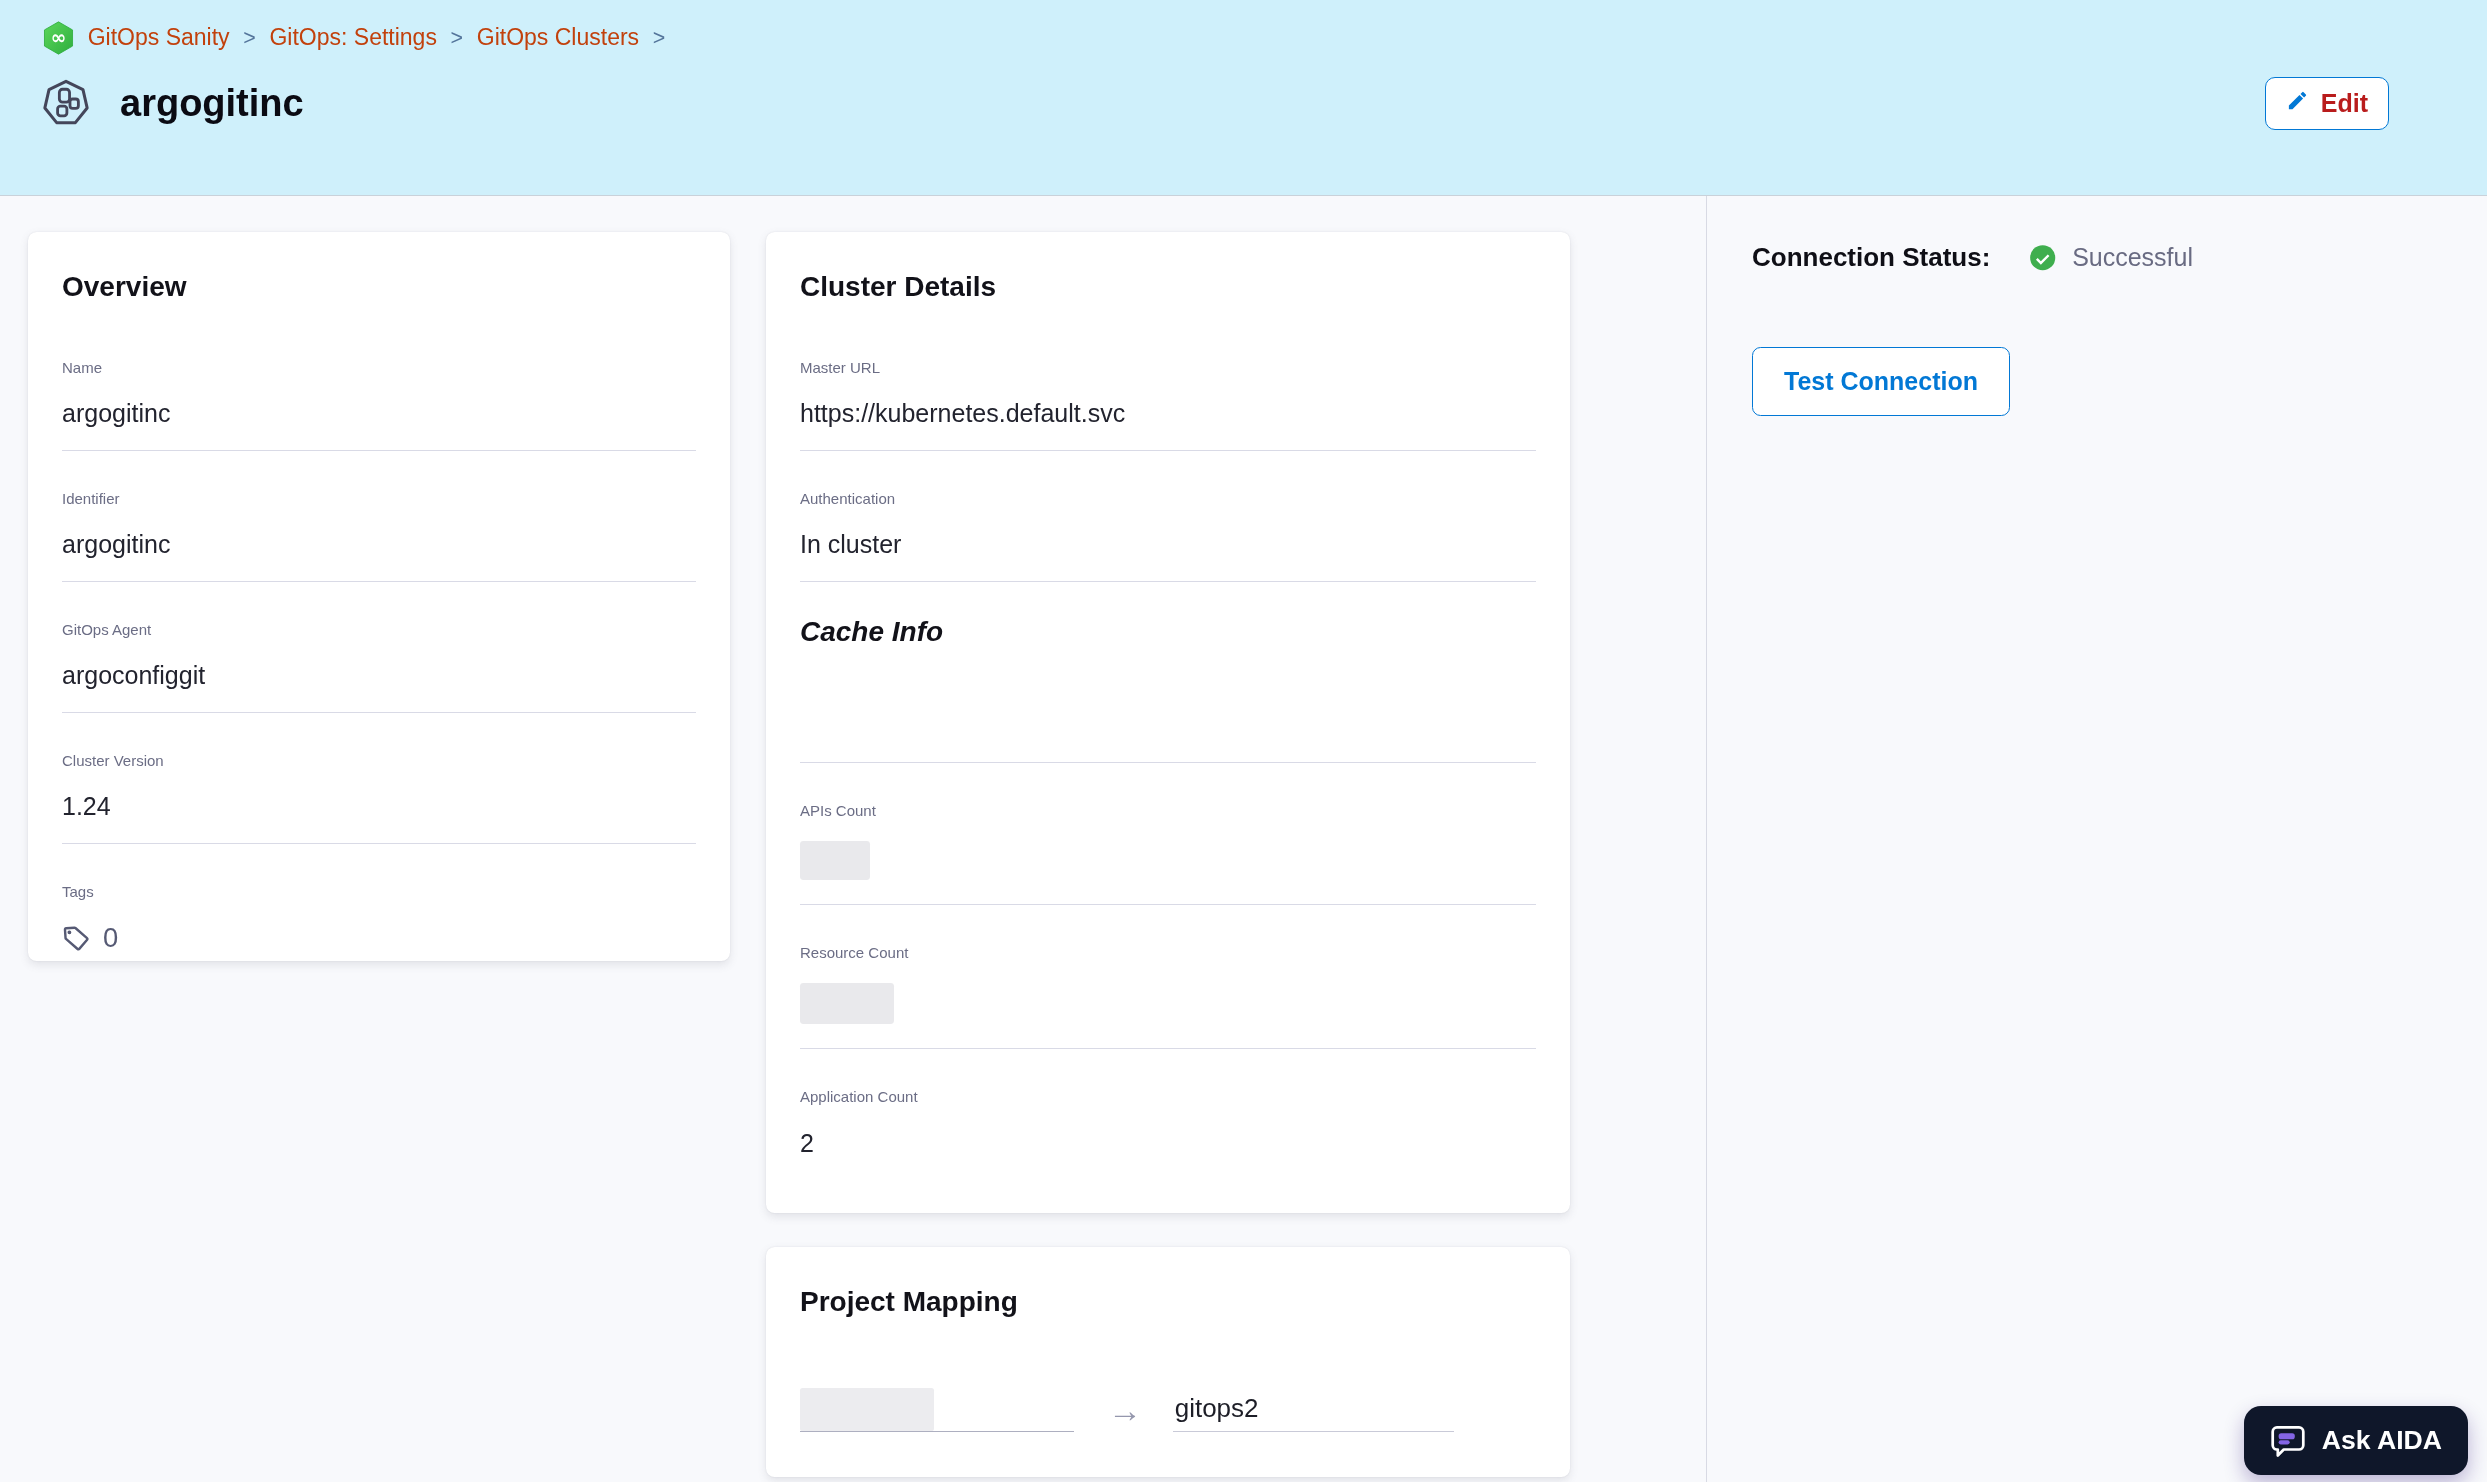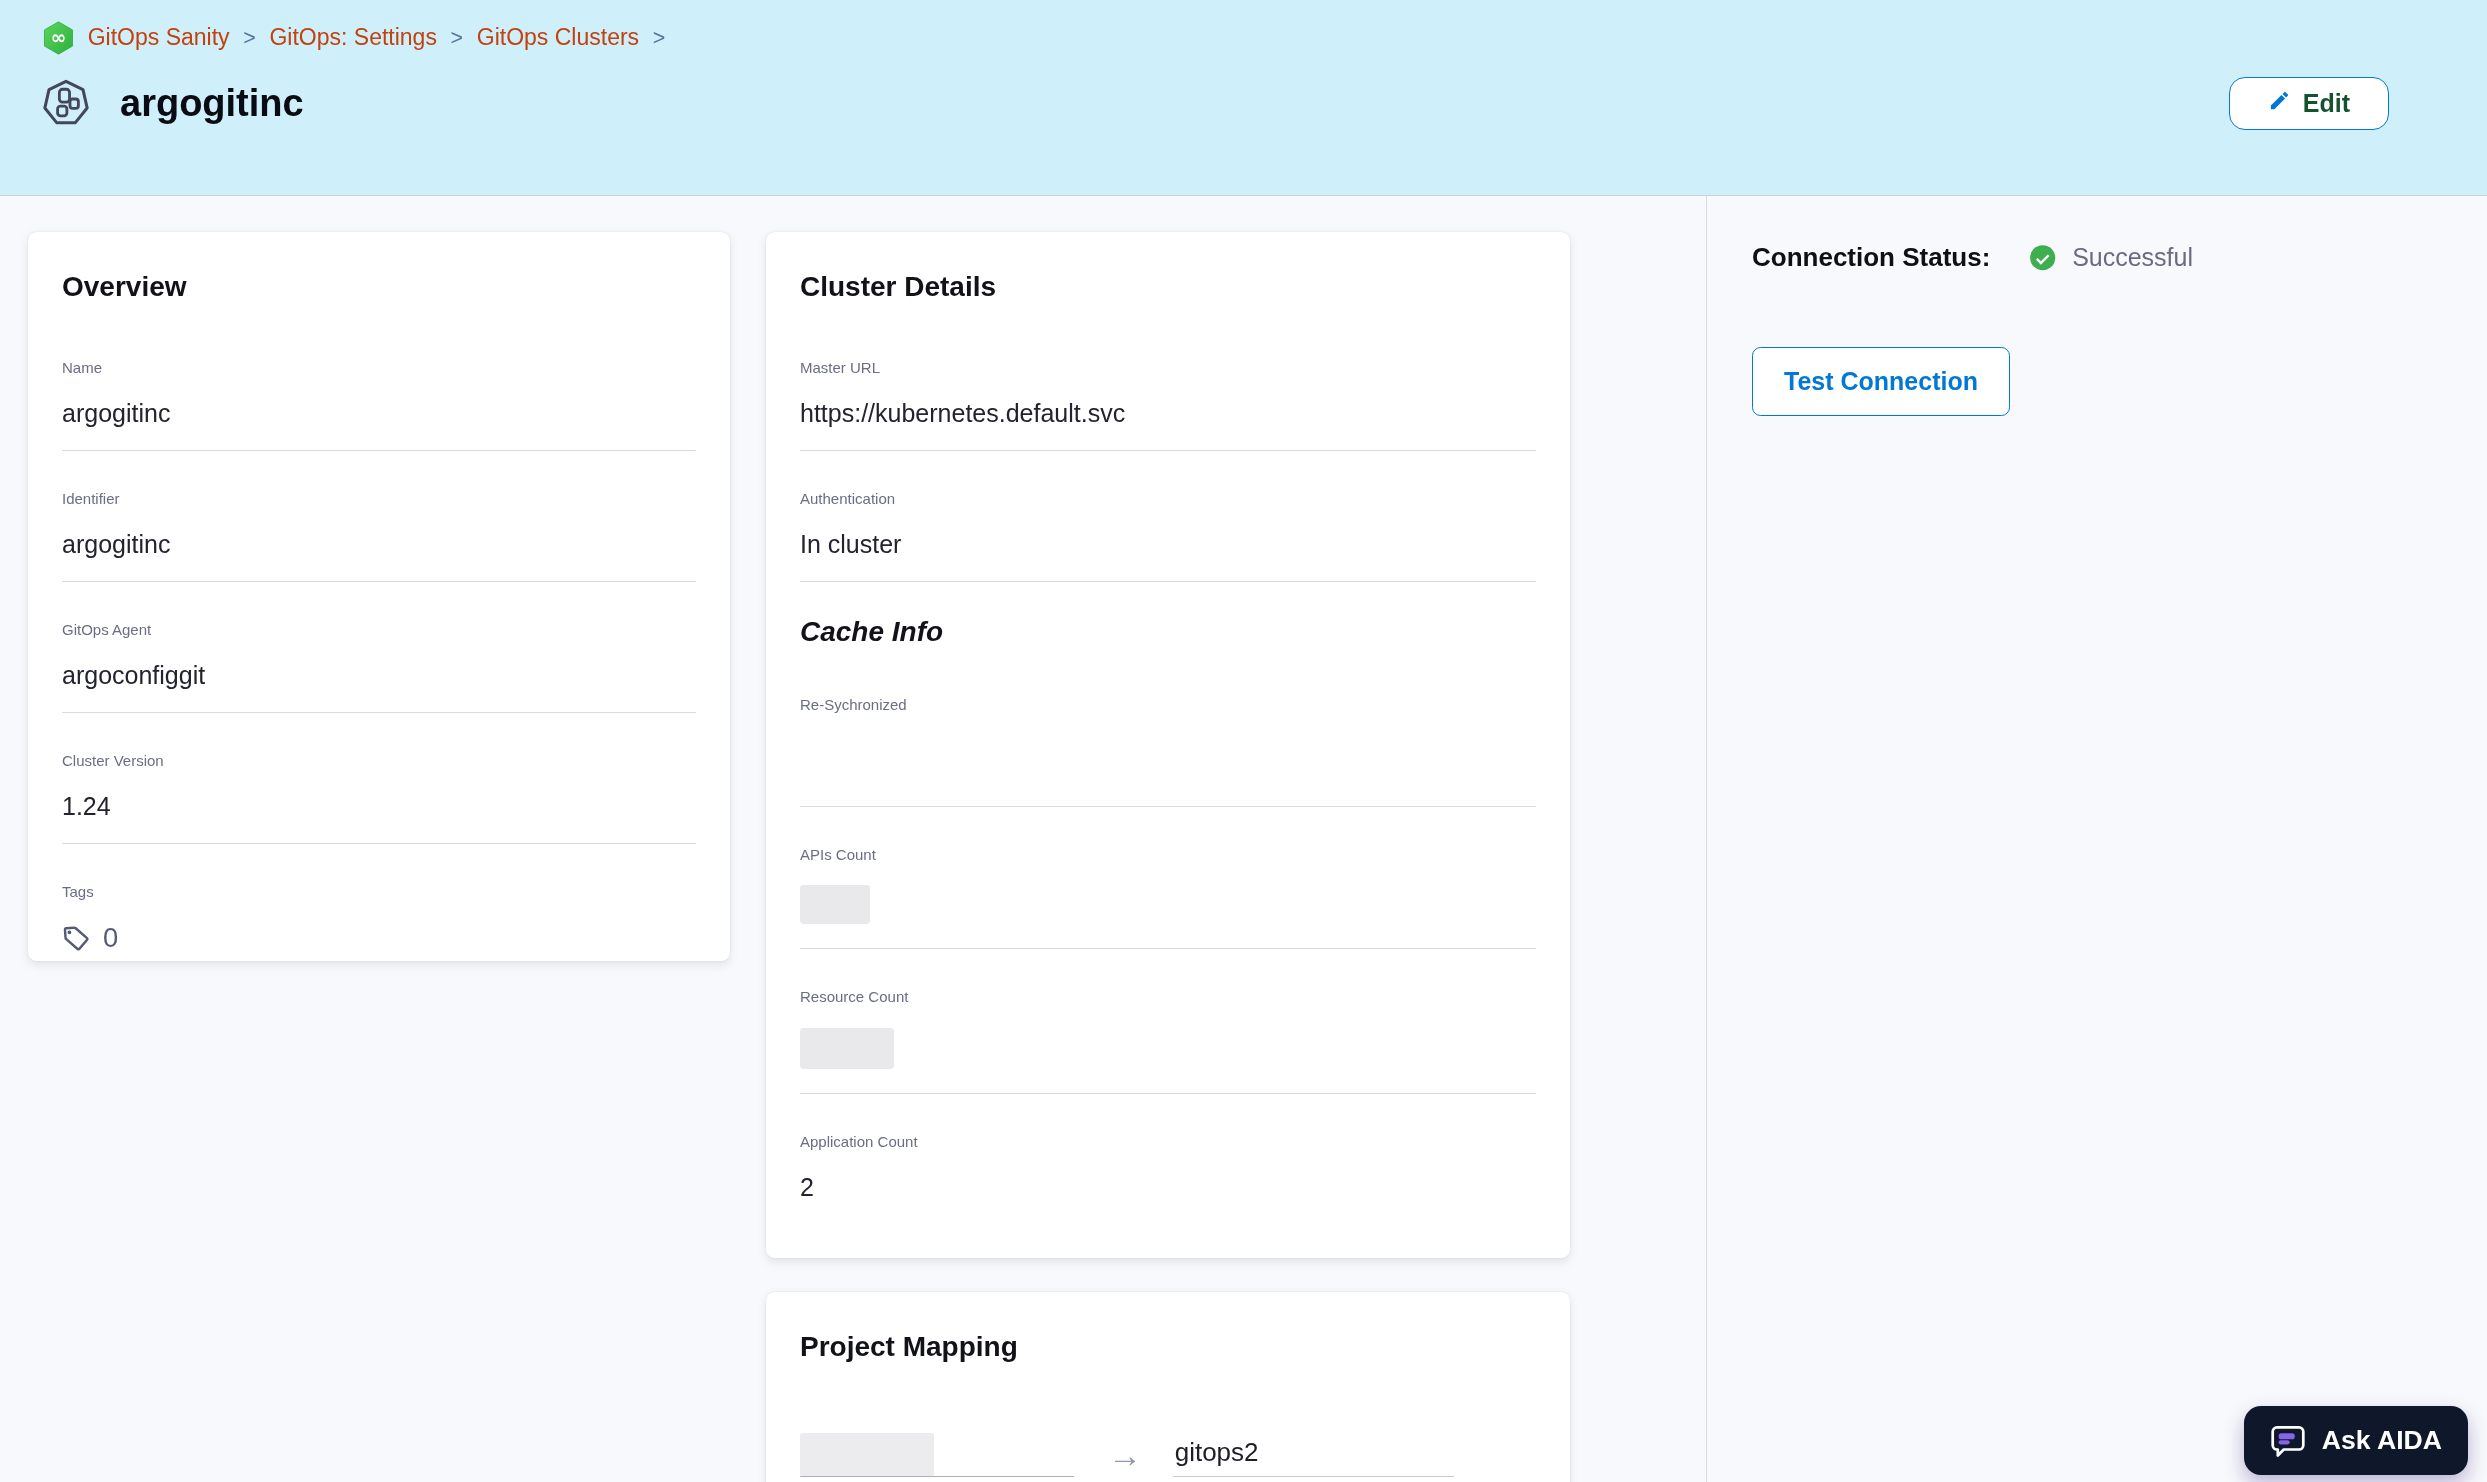--- a/index.html
+++ b/index.html
@@ -41,25 +41,25 @@
     font-weight: 700;
     color: #0b0b13;
   }
   .edit-btn {
     margin-left: auto;
     margin-right: 50px;
     display: flex;
     align-items: center;
     gap: 12px;
     height: 53px;
-    padding: 0 38px;
+    padding: 0 20px;
     background: #ffffff;
     border: 1.7px solid #0278d5;
-    border-radius: 16px;
-    color: #14532d;
+    border-radius: 10px;
+    color: #b91c1c;
     font-size: 25px;
     font-weight: 600;
     font-family: inherit;
     cursor: pointer;
   }
 
   
   .content { display: flex; height: 1286px; }
   .main {
     flex: 0 0 1706px;
@@ -273,21 +273,20 @@
           <div class="field-label">Master URL</div>
           <div class="field-value">https://kubernetes.default.svc</div>
           <hr class="divider">
 
           <div class="field-label">Authentication</div>
           <div class="field-value">In cluster</div>
           <hr class="divider">
 
           <h2 class="card-title sub-title">Cache Info</h2>
 
-          <div class="field-label">Re-Sychronized</div>
           <div class="field-value empty-tall"></div>
           <hr class="divider">
 
           <div class="field-label">APIs Count</div>
           <div class="ph ph-apis"></div>
           <hr class="divider">
 
           <div class="field-label">Resource Count</div>
           <div class="ph ph-res"></div>
           <hr class="divider">

